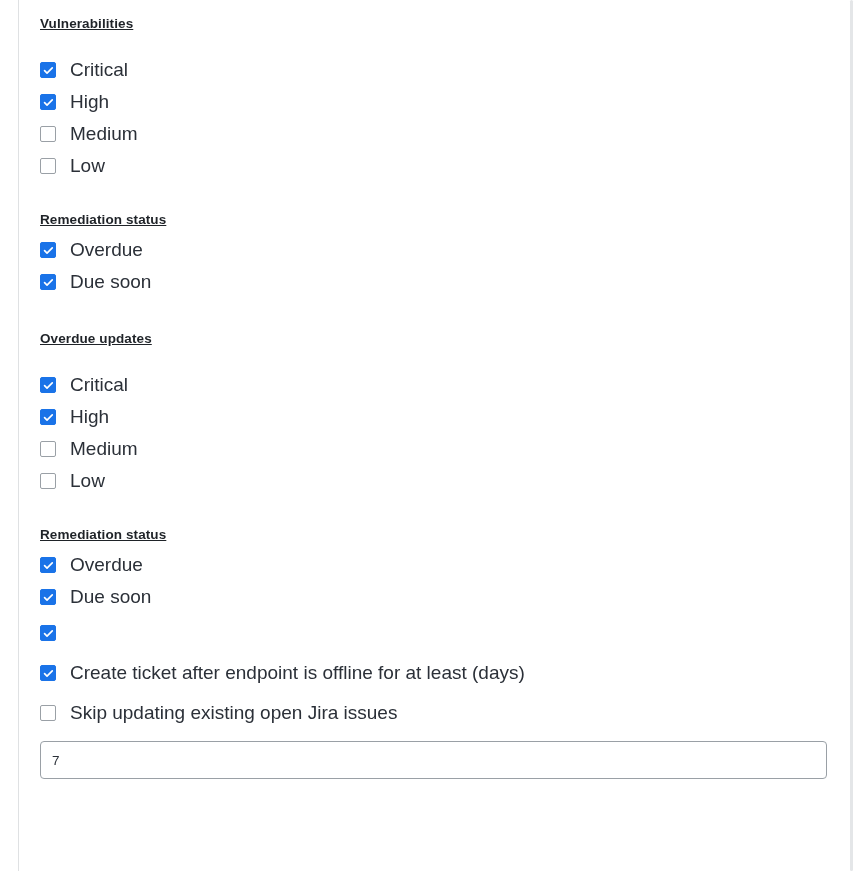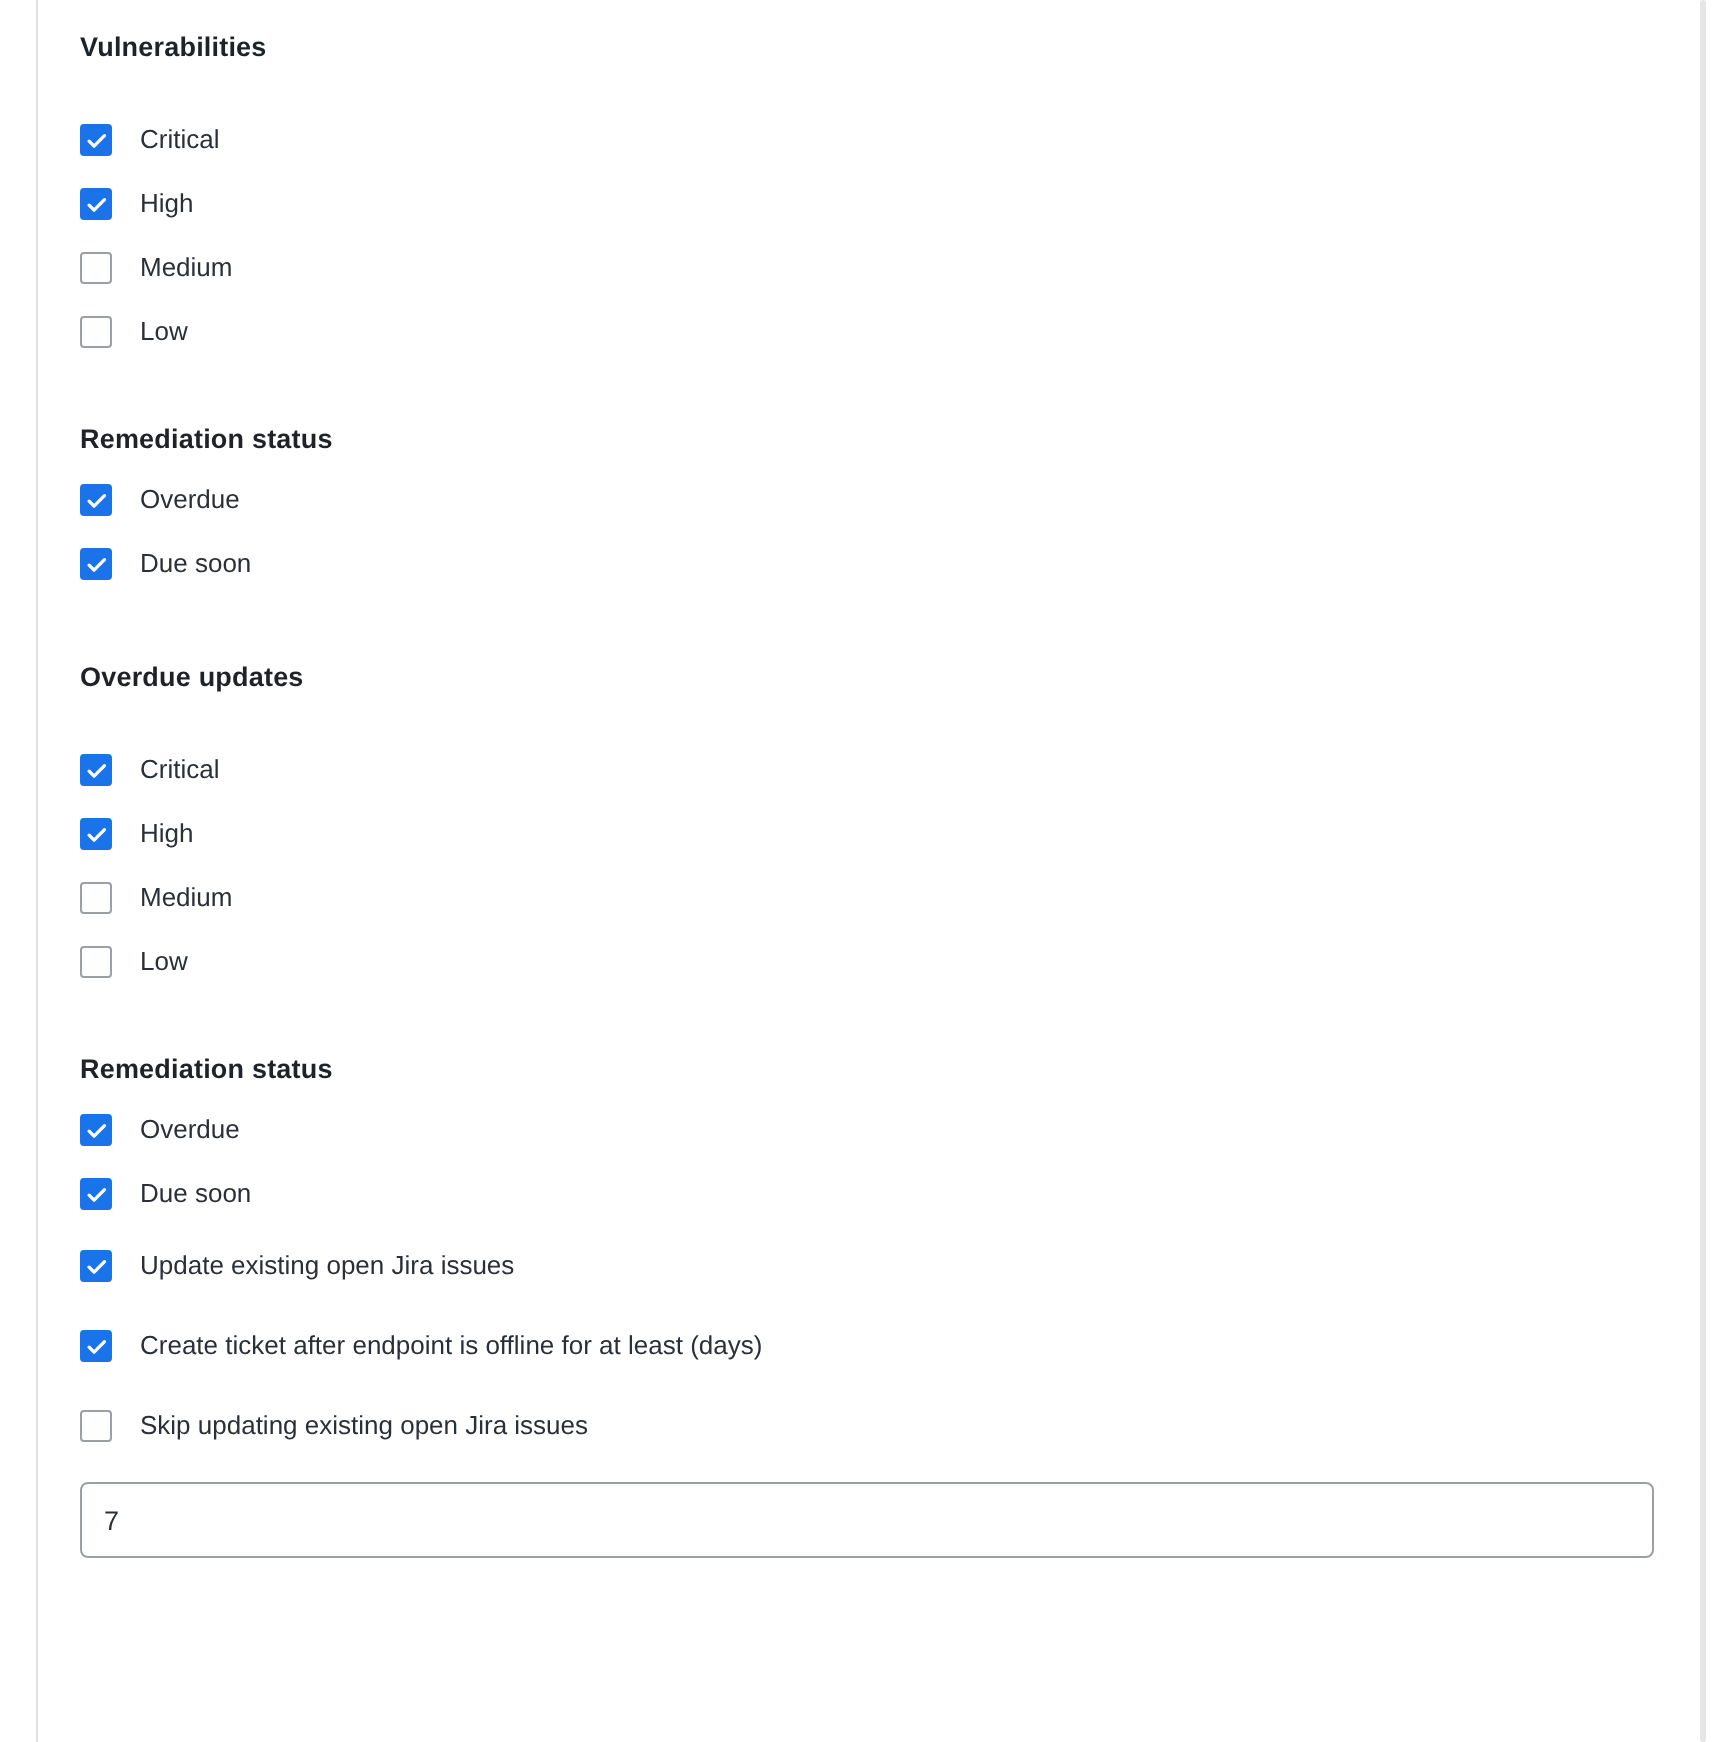--- a/index.html
+++ b/index.html
@@ -39,20 +39,21 @@
     overflow: hidden;
   }
 
   
   .section-header {
     font-size: 13.5px;
     font-weight: bold;
     color: #1f2328;
     letter-spacing: 0.1px;
     line-height: 18px;
+    text-decoration: underline;
   }
   .section-header.major { margin-top: 32px; margin-bottom: 21px; }
   .section-header.major.first { margin-top: 15px; }
   .section-header.minor { margin-top: 29px; margin-bottom: 5px; }
 
   
   .check-row {
     display: flex;
     align-items: center;
     height: 32px;
@@ -75,21 +76,21 @@
     border: 1px solid #1a73e8;
   }
   .cbox.off {
     background: #ffffff;
     border: 1px solid #9aa0a6;
   }
   .cbox .tick { display: none; }
   .cbox.on .tick { display: block; }
 
   .check-label {
-    font-size: 13px;
+    font-size: 19px;
     color: #2b3038;
     line-height: 18px;
     white-space: nowrap;
   }
 
   
   .field-wrap {
     height: 48px;
     display: flex;
     align-items: center;
@@ -200,21 +201,20 @@
         </svg>
       </span>
       <span class="check-label">Due soon</span>
     </div>
     <div class="check-row loose">
       <span class="cbox on">
         <svg class="tick" width="11" height="11" viewBox="0 0 12 12">
           <path d="M1.7 6.1 L4.4 8.8 L10.1 3.1" fill="none" stroke="#ffffff" stroke-width="1.8" stroke-linecap="round" stroke-linejoin="round"></path>
         </svg>
       </span>
-      <span class="check-label">Update existing open Jira issues</span>
     </div>
     <div class="check-row loose">
       <span class="cbox on">
         <svg class="tick" width="11" height="11" viewBox="0 0 12 12">
           <path d="M1.7 6.1 L4.4 8.8 L10.1 3.1" fill="none" stroke="#ffffff" stroke-width="1.8" stroke-linecap="round" stroke-linejoin="round"></path>
         </svg>
       </span>
       <span class="check-label">Create ticket after endpoint is offline for at least (days)</span>
     </div>
     <div class="check-row loose">

